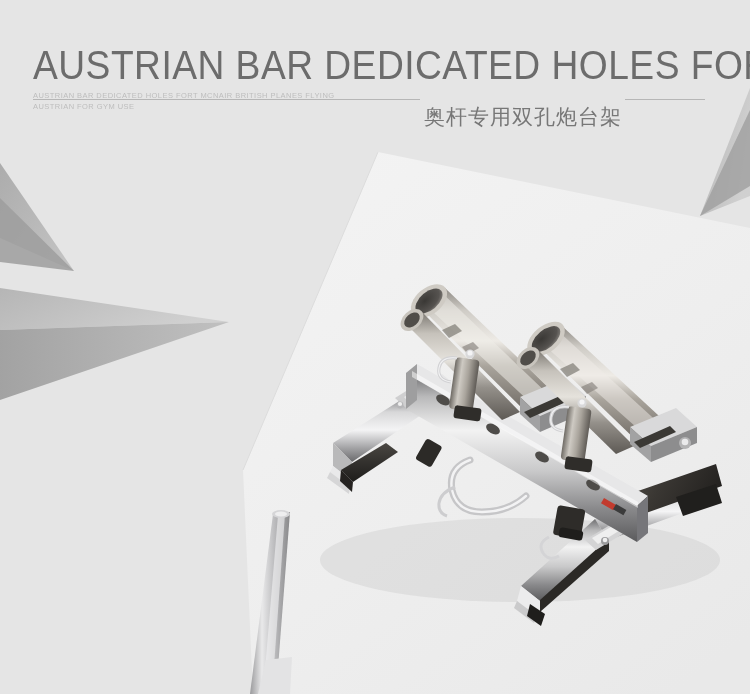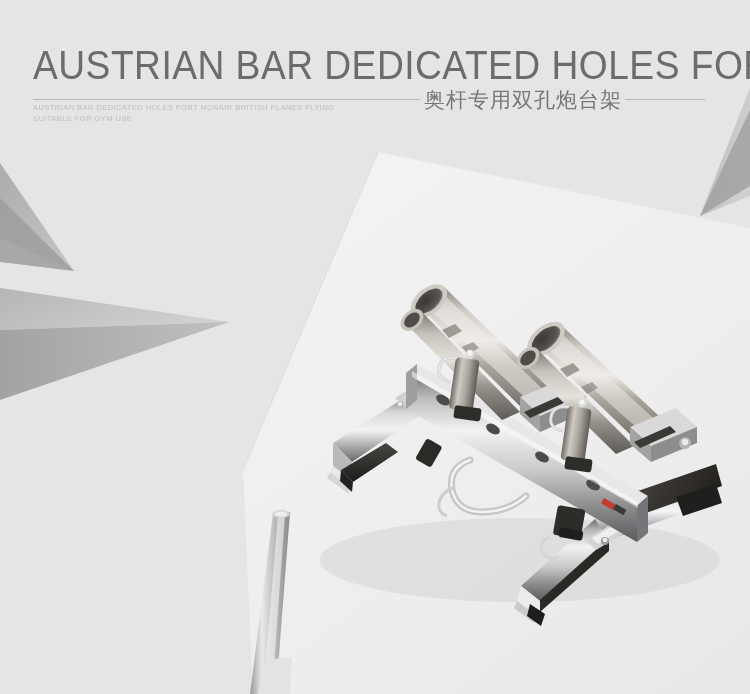--- a/index.html
+++ b/index.html
@@ -36,29 +36,29 @@
   }
   .rule-left{
     position:absolute;left:33px;top:99px;
     width:387px;height:1px;background:#b6b6b6;
   }
   .rule-right{
     position:absolute;left:625px;top:99px;
     width:80px;height:1px;background:#b6b6b6;
   }
   .cn-title{
-    position:absolute;left:424px;top:88px;
+    position:absolute;left:424px;top:105px;
     font-size:21px;line-height:24px;
     color:#777777;
     letter-spacing:1px;
     white-space:nowrap;
     font-family:"DejaVu Sans","Liberation Sans",sans-serif;
   }
   .sub-lines{
-    position:absolute;left:33px;top:103px;
+    position:absolute;left:33px;top:91px;
     color:#bdbdbd;
     font-size:7.5px;
     line-height:10.5px;
     letter-spacing:0.45px;
     white-space:nowrap;
     font-family:"Liberation Sans","DejaVu Sans",sans-serif;
   }
   .sub-lines div{white-space:nowrap;}
 
   
@@ -316,17 +316,17 @@
 
     <div class="title">AUSTRIAN BAR DEDICATED HOLES FORT FRAME</div>
 
     <div class="rule-left"></div>
     <div class="rule-right"></div>
 
     <div class="cn-title">奥杆专用双孔炮台架</div>
 
     <div class="sub-lines">
       <div>AUSTRIAN BAR DEDICATED HOLES FORT MCNAIR BRITISH PLANES FLYING</div>
-      <div>SUITABLE FOR GYM USE</div>
+      <div>AUSTRIAN FOR GYM USE</div>
     </div>
   </div>
 
 </div>
 
 </body></html>

